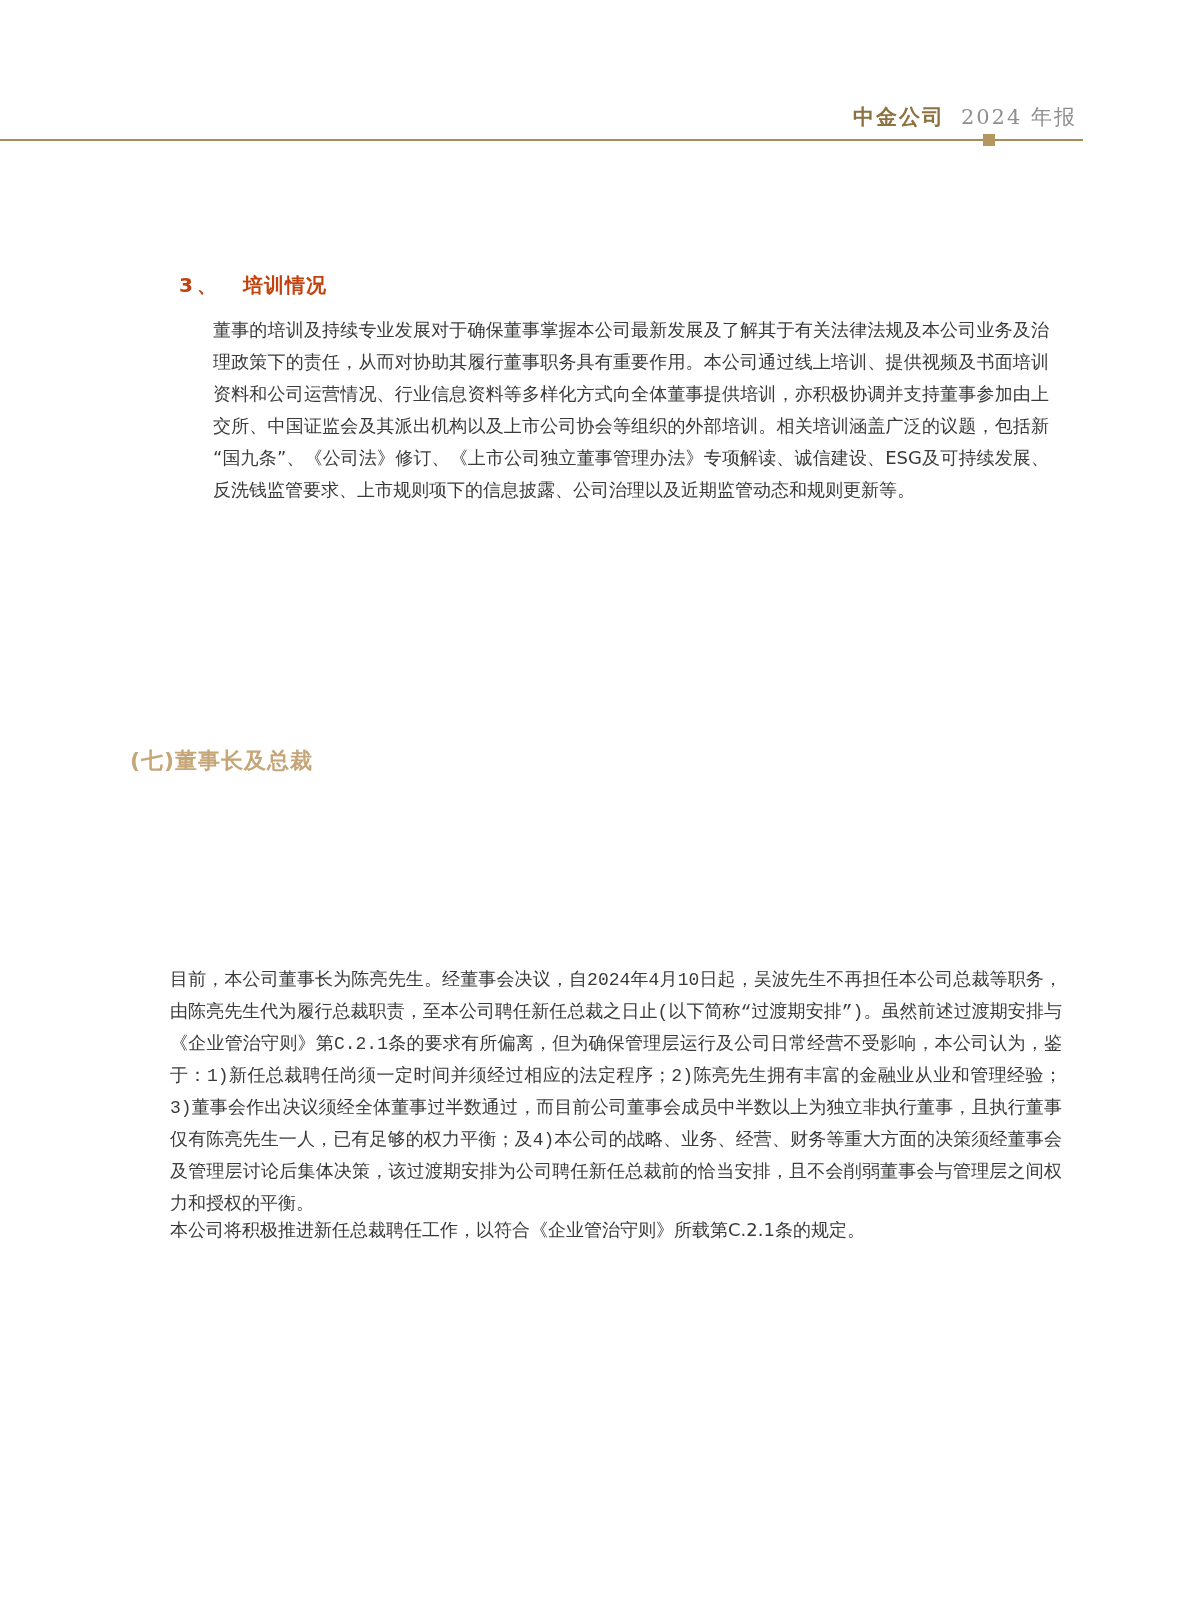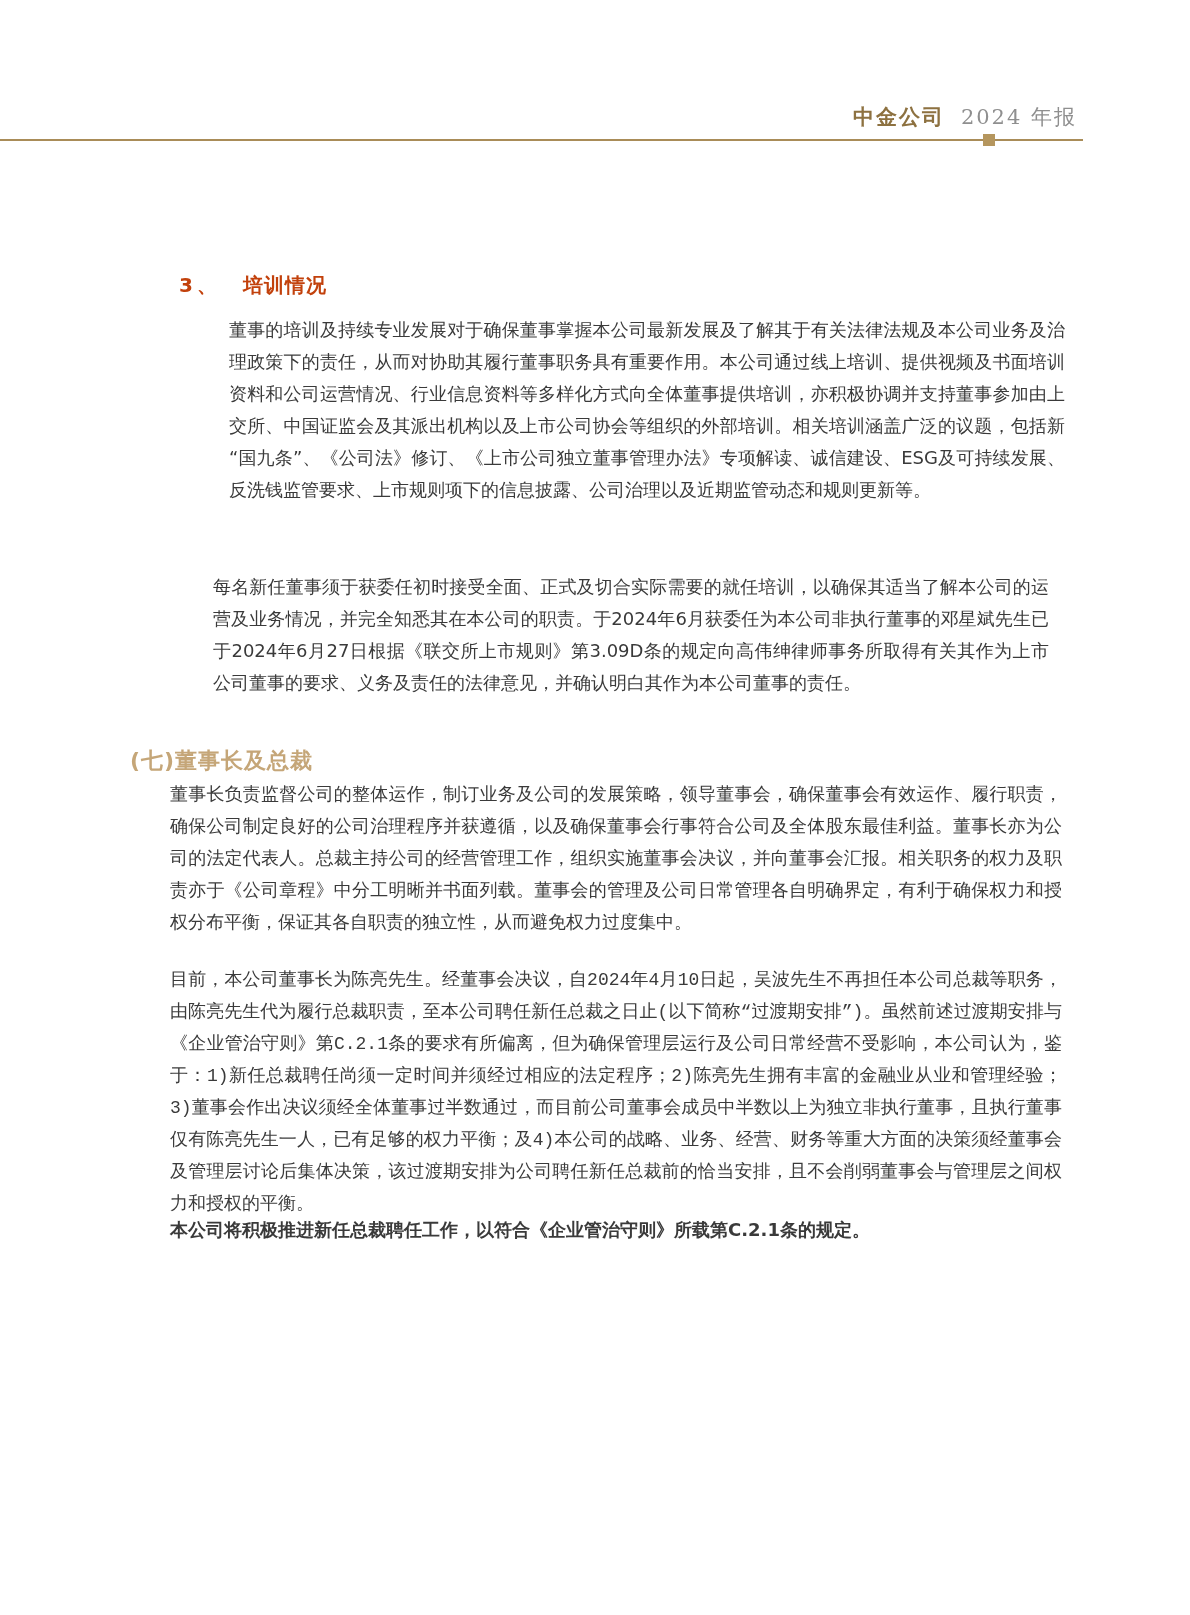--- a/index.html
+++ b/index.html
@@ -65,25 +65,25 @@
   .para {
     position: absolute;
     color: #3a3a3a;
     font-size: 18px;
     line-height: 32px;
     text-align: justify;
     text-justify: inter-character;
   }
   .para.narrow { left: 213px; width: 836px; }
   .para.wide   { left: 170px; width: 892px; }
-  .p-train-1 { top: 314px; margin-left: 16px; }
+  .p-train-1 { top: 314px; }
   .p-train-2 { top: 571px; }
   .p-chair-1 { top: 778px; }
   .p-chair-2 { top: 964px; font-family: Liberation Mono, monospace; }
-  .p-chair-3 { top: 1214px; font-weight: bold; }
+  .p-chair-3 { top: 1214px; }
   
   .page-number {
     position: absolute;
     top: 1528px;
     left: 1046px;
     font-family: "DejaVu Serif", serif;
     font-size: 21px;
     color: #7f1d1d;
     letter-spacing: 1px;
   }
@@ -96,22 +96,20 @@
   <div class="header-text">
     <span class="header-brand">中金公司</span><span class="header-report">2024 年报</span>
   </div>
   <div class="header-rule"></div>
   <div class="header-square"></div>
 
   <div class="h-training">
     <span class="sec-num">3、</span><span class="sec-title">培训情况</span>
   </div>
   <div class="para narrow p-train-1">董事的培训及持续专业发展对于确保董事掌握本公司最新发展及了解其于有关法律法规及本公司业务及治理政策下的责任，从而对协助其履行董事职务具有重要作用。本公司通过线上培训、提供视频及书面培训资料和公司运营情况、行业信息资料等多样化方式向全体董事提供培训，亦积极协调并支持董事参加由上交所、中国证监会及其派出机构以及上市公司协会等组织的外部培训。相关培训涵盖广泛的议题，包括新“国九条”、《公司法》修订、《上市公司独立董事管理办法》专项解读、诚信建设、ESG及可持续发展、反洗钱监管要求、上市规则项下的信息披露、公司治理以及近期监管动态和规则更新等。</div>
-  <div class="para narrow p-train-2">每名新任董事须于获委任初时接受全面、正式及切合实际需要的就任培训，以确保其适当了解本公司的运营及业务情况，并完全知悉其在本公司的职责。于2024年6月获委任为本公司非执行董事的邓星斌先生已于2024年6月27日根据《联交所上市规则》第3.09D条的规定向高伟绅律师事务所取得有关其作为上市公司董事的要求、义务及责任的法律意见，并确认明白其作为本公司董事的责任。</div>
 
   <div class="h-chairman">(七)董事长及总裁</div>
-  <div class="para wide p-chair-1">董事长负责监督公司的整体运作，制订业务及公司的发展策略，领导董事会，确保董事会有效运作、履行职责，确保公司制定良好的公司治理程序并获遵循，以及确保董事会行事符合公司及全体股东最佳利益。董事长亦为公司的法定代表人。总裁主持公司的经营管理工作，组织实施董事会决议，并向董事会汇报。相关职务的权力及职责亦于《公司章程》中分工明晰并书面列载。董事会的管理及公司日常管理各自明确界定，有利于确保权力和授权分布平衡，保证其各自职责的独立性，从而避免权力过度集中。</div>
   <div class="para wide p-chair-2">目前，本公司董事长为陈亮先生。经董事会决议，自2024年4月10日起，吴波先生不再担任本公司总裁等职务，由陈亮先生代为履行总裁职责，至本公司聘任新任总裁之日止(以下简称“过渡期安排”)。虽然前述过渡期安排与《企业管治守则》第C.2.1条的要求有所偏离，但为确保管理层运行及公司日常经营不受影响，本公司认为，鉴于：1)新任总裁聘任尚须一定时间并须经过相应的法定程序；2)陈亮先生拥有丰富的金融业从业和管理经验；3)董事会作出决议须经全体董事过半数通过，而目前公司董事会成员中半数以上为独立非执行董事，且执行董事仅有陈亮先生一人，已有足够的权力平衡；及4)本公司的战略、业务、经营、财务等重大方面的决策须经董事会及管理层讨论后集体决策，该过渡期安排为公司聘任新任总裁前的恰当安排，且不会削弱董事会与管理层之间权力和授权的平衡。</div>
   <div class="para wide p-chair-3">本公司将积极推进新任总裁聘任工作，以符合《企业管治守则》所载第C.2.1条的规定。</div>
 
   <div class="page-number">123</div>
 
 </div>
 
 </body></html>

